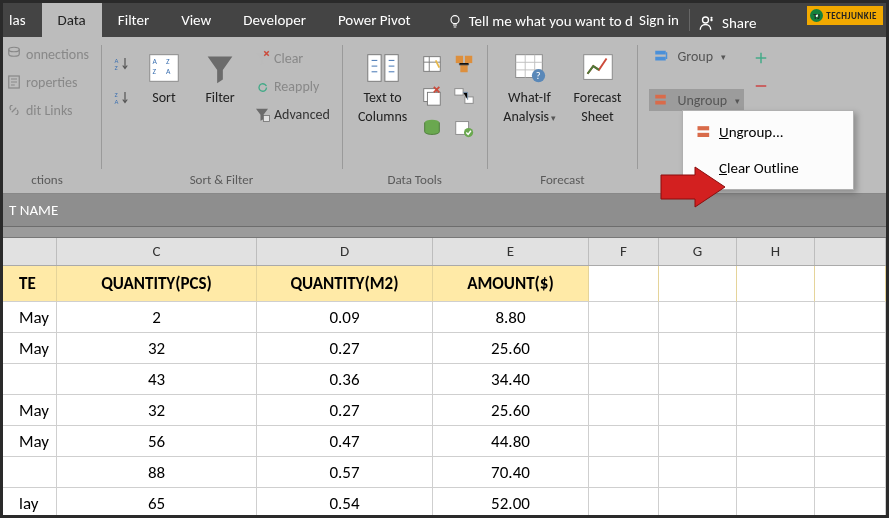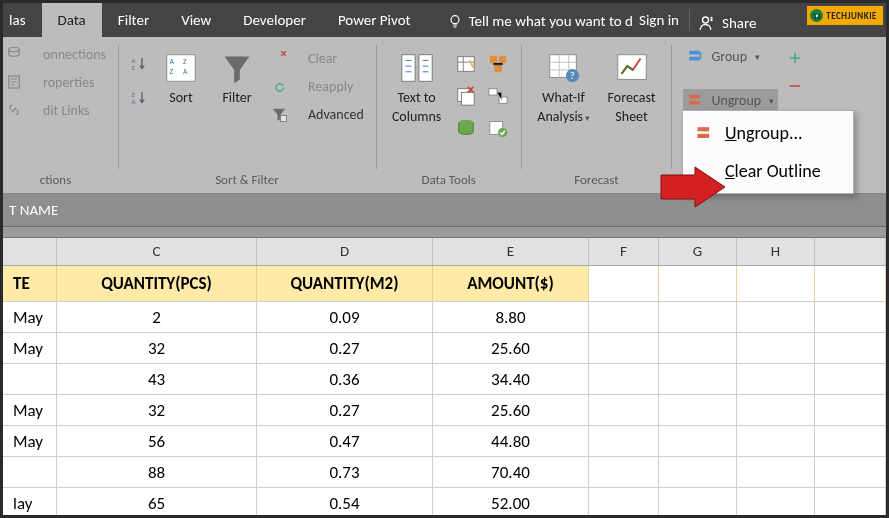--- a/index.html
+++ b/index.html
@@ -138,21 +138,21 @@
     padding: 0 4px;
   }
   .big-btn .ico {
     width:38px; height:38px;
     display:flex; align-items:center; justify-content:center;
   }
   .icon-sm {
     width:18px; height:18px; display:inline-flex;
     align-items:center; justify-content:center;
   }
-  .row { display:flex; align-items:center; gap:20px; color:#888; }
+  .row { display:flex; align-items:center; gap:3px; color:#888; }
   .row.enabled { color:#333; }
   .chev { font-size:9px; color:#555; margin-left:2px;}
 
   .mini-icon {
     width:22px; height:22px;
   }
 
   
   .outline-btn {
     display:flex; align-items:center; gap:6px;
@@ -166,23 +166,23 @@
     position:absolute;
     top: 107px; left: 679px;
     width: 172px;
     background:#fcfcfc;
     border:1px solid #b0b0b0;
     box-shadow: 3px 3px 6px rgba(0,0,0,.25);
     z-index: 30;
     padding: 3px 2px;
   }
   .dropdown .item {
-    display:flex; align-items:center; gap:10px;
+    display:flex; align-items:center; gap:4px;
     padding: 8px 14px 8px 10px;
-    font-size: 18px;
+    font-size: 15px;
     cursor:pointer;
   }
   .dropdown .item .u { text-decoration: underline; }
   .dropdown .item .di { width:20px; height:20px; }
 
   
   .red-arrow {
     position:absolute;
     top: 162px; left: 656px;
     width: 70px; height: 44px;
@@ -230,21 +230,21 @@
     height:31px;
     font-size:17px;
   }
   .row-data.header { font-weight:600; background:#ffeaa7; height:36px; }
   .cell {
     border-right:1px solid #cfcfcf;
     border-bottom:1px solid #cfcfcf;
     display:flex; align-items:center; justify-content:center;
     padding: 0 4px;
   }
-  .cell.left { justify-content:flex-start; padding-left:10px; }
+  .cell.left { justify-content:flex-start; padding-left:16px; }
   .row-data.header .cell { border-right:1px solid #e5d49a; }
   
   .cell.blank { background:#fff; }
 
   
   .wA { width: 54px; } 
   .wC { width: 200px; }
   .wD { width: 176px; }
   .wE { width: 156px; }
   .wF { width: 70px; }
@@ -625,21 +625,21 @@
       <div class="cell wD">0.47</div>
       <div class="cell wE">44.80</div>
       <div class="cell wF blank"></div>
       <div class="cell wG blank"></div>
       <div class="cell wH blank"></div>
       <div class="cell wR blank"></div>
     </div>
     <div class="row-data">
       <div class="cell wA left"></div>
       <div class="cell wC">88</div>
-      <div class="cell wD">0.73</div>
+      <div class="cell wD">0.57</div>
       <div class="cell wE">70.40</div>
       <div class="cell wF blank"></div>
       <div class="cell wG blank"></div>
       <div class="cell wH blank"></div>
       <div class="cell wR blank"></div>
     </div>
     <div class="row-data">
       <div class="cell wA left">lay</div>
       <div class="cell wC">65</div>
       <div class="cell wD">0.54</div>

